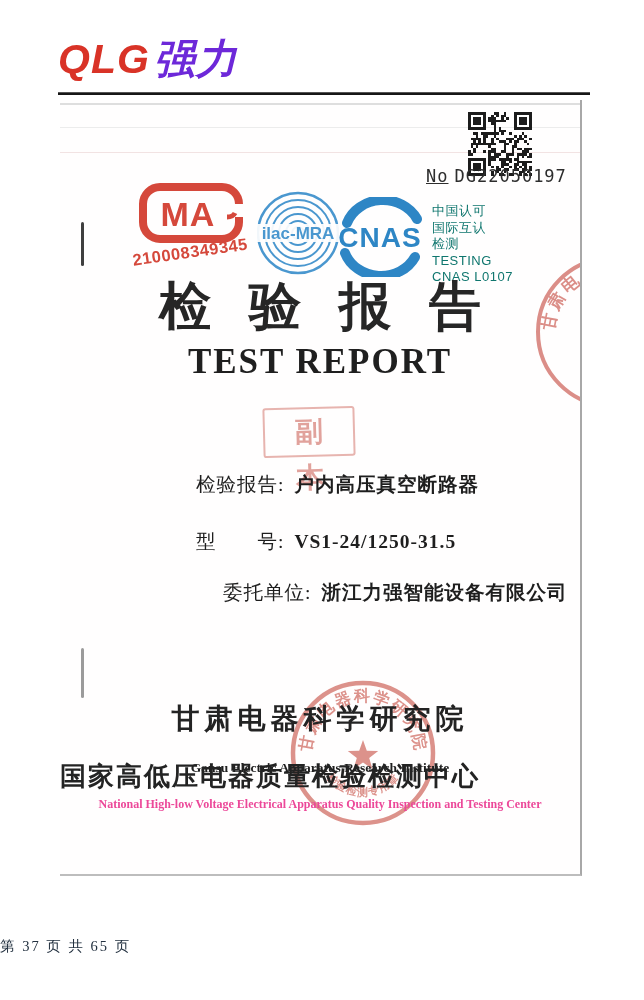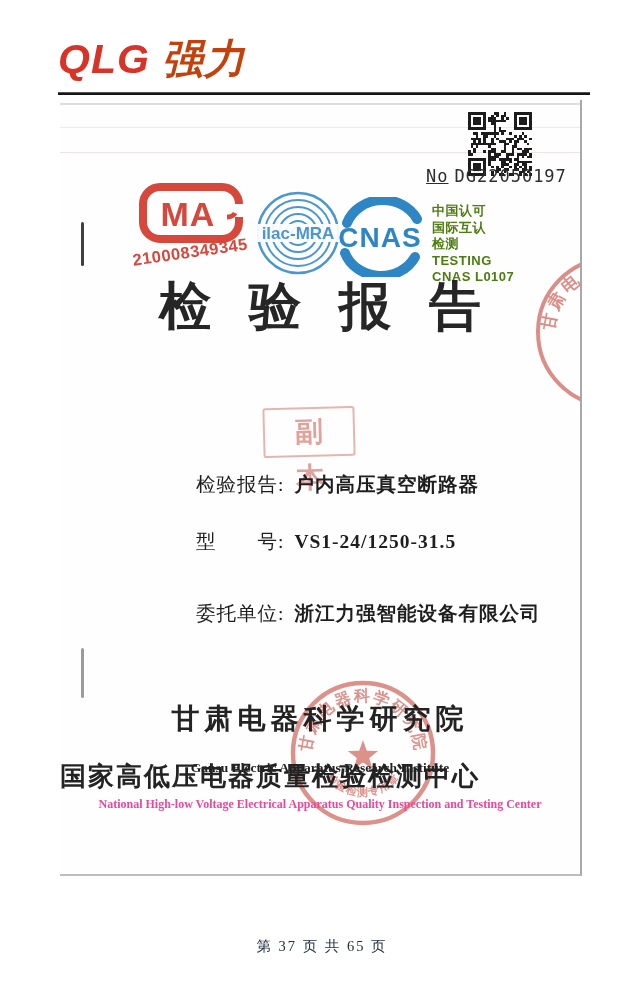--- a/index.html
+++ b/index.html
@@ -8,21 +8,21 @@
     font-family:"Liberation Serif", serif;
     background:#ffffff;
     position:relative;
     overflow:hidden;
   }
 
   
   .logo { position:absolute; left:58px; top:32px; font-family:"Liberation Sans", sans-serif;
           font-style:italic; font-weight:800; font-size:41px; letter-spacing:1px; white-space:nowrap; }
   .logo .en { color:#d93327; }
-  .logo .cn { color:#c2410c; margin-left:12px; }
+  .logo .cn { color:#6d28d9; margin-left:4px; }
   .top-rule { position:absolute; left:58px; top:92px; width:532px; height:3px;
               background:#161616; border-top:1px solid #555; }
 
   
   .scan-page {
     position:absolute; left:60px; top:100px; width:522px; height:776px;
     background:#fffefe;
     border-right:2px solid #a8a8a8;
     border-bottom:2px solid #bdbdbd;
     overflow:hidden;
@@ -42,21 +42,21 @@
   .report-no .lbl { text-decoration:underline; margin-right:6px;text-align:right; }
 
   
   .cma { position:absolute; left:78px; top:82px; }
   .cma-number { position:absolute; left:72px; top:141px; width:140px; color:#d5483b;
                 font-family:"Liberation Sans", sans-serif; font-weight:700; font-size:16.5px;
                 letter-spacing:0.5px; transform:rotate(-8deg); }
   .ilac { position:absolute; left:197px; top:87px; }
   .cnas { position:absolute; left:277px; top:97px; }
   .accred { position:absolute; left:372px; top:103px; font-family:"Liberation Sans", sans-serif;
-            font-weight:700; font-size:13px; line-height:16.5px; color:#4d7c0f; letter-spacing:0.5px; }
+            font-weight:400; font-size:13px; line-height:16.5px; color:#0f766e; letter-spacing:0.5px; }
 
   
   .title-cn { position:absolute; left:0; top:172px; width:100%; text-align:center;
               font-size:52px; font-weight:700; color:#262626; letter-spacing:38px; padding-left:38px;
               white-space:nowrap; }
   .title-en { position:absolute; left:0; top:242px; width:100%; text-align:center;
               font-family:"Liberation Serif", serif; font-weight:700; font-size:35px;
               letter-spacing:2px; color:#1f1f1f; }
 
   
@@ -65,38 +65,38 @@
                 color:rgba(196,70,58,0.50); font-size:28px; font-weight:700;
                 line-height:46px; text-align:center; letter-spacing:20px; padding-left:20px;
                 transform:rotate(-1.5deg); }
 
   
   .field { position:absolute; left:136px; font-size:19.5px; color:#1e1e1e; letter-spacing:1px;
            white-space:nowrap; }
   .field .val { margin-left:10px;font-weight:bold; }
   .field.f1 { top:371px; }
   .field.f2 { top:428px; }
-  .field.f3 { top:500px; }
+  .field.f3 { top:479px;margin-left:27px; }
 
   
   .inst-cn   { position:absolute; left:0; top:600px; width:100%; text-align:center;
                font-size:28px; font-weight:700; color:#232323; letter-spacing:5px; }
   .inst-en   { position:absolute; left:0; top:660px; width:100%; text-align:center;
                font-family:"Liberation Serif", serif; font-weight:700; font-size:13.5px; color:#1f1f1f; }
   .center-cn { position:absolute; left:0; top:659px; width:100%; 
                font-size:26px; font-weight:700; color:#232323; letter-spacing:2px; }
   .center-en { position:absolute; left:0; top:697px; width:100%; text-align:center;
                font-family:"Liberation Serif", serif; font-weight:700; font-size:12px; color:#ec4899; }
 
   
   .seal-main { position:absolute; left:228px; top:578px; width:150px; height:150px; opacity:0.55; }
   .seal-edge { position:absolute; left:467px; top:147px; width:170px; height:170px; opacity:0.60; }
 
   
-  .footer { position:absolute; left:0; top:937px; width:100%; text-align:center;
+  .footer { position:absolute; left:0; top:937px; width:100%; 
             font-size:14.5px; color:#22303f; letter-spacing:2px; }
 </style>
 </head>
 <body>
 
 <div class="logo">
   <span class="en">QLG</span><span class="cn">强力</span>
 </div>
 <div class="top-rule"></div>
 
@@ -357,20 +357,21 @@
 
   <div class="accred">
     <div>中国认可</div>
     <div>国际互认</div>
     <div>检测</div>
     <div>TESTING</div>
     <div>CNAS L0107</div>
   </div>
 
   <div class="title-cn">检验报告</div>
+  <div class="title-en">TEST REPORT</div>
 
   <div class="copy-stamp">副本</div>
 
   <div class="field f1">
     <span class="lbl">检验报告:</span><span class="val">户内高压真空断路器</span>
   </div>
   <div class="field f2">
     <span class="lbl">型　　号:</span><span class="val">VS1-24/1250-31.5</span>
   </div>
   <div class="field f3">

